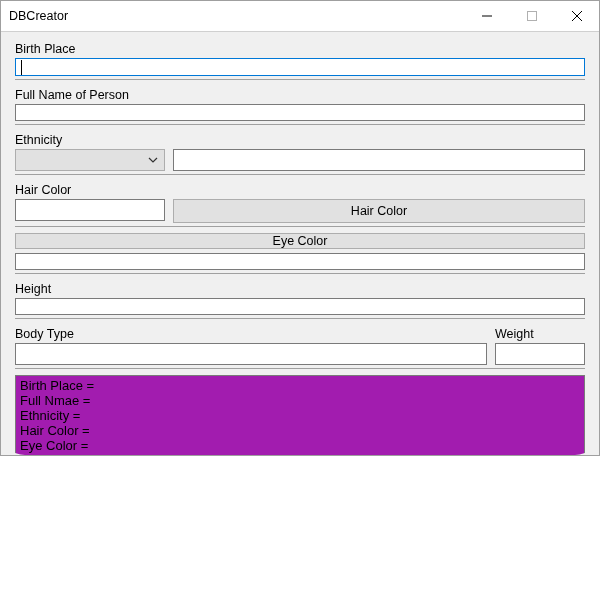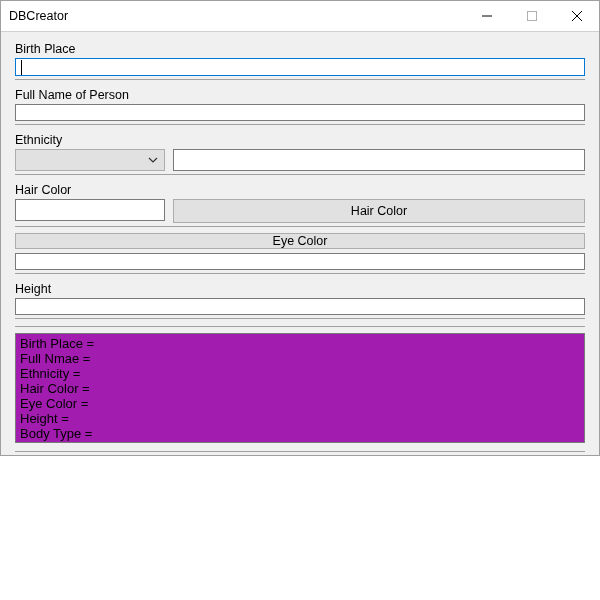--- a/index.html
+++ b/index.html
@@ -185,20 +185,30 @@
       <span>Eye Color</span>
     </div>
     <div style="height:6px"></div>
     <input class="text" type="text" value="" style="">
     <hr class="sep">
 
     <div class="label">Height</div>
     <input class="text" type="text" value="" style="">
     <hr class="sep">
 
+    <div class="row">
+      <div style="flex:1;display:flex;flex-direction:column;gap:2px">
+        <div class="label">Body Type</div>
+        <input class="text" type="text" value="" style="">
+      </div>
+      <div style="width:90px;display:flex;flex-direction:column;gap:2px">
+        <div class="label">Weight</div>
+        <input class="text" type="text" value="" style="">
+      </div>
+    </div>
     <hr class="sep">
 
     <div class="details-box">Birth Place = 
 Full Nmae = 
 Ethnicity = 
 Hair Color = 
 Eye Color = 
 Height = 
 Body Type = 
 Weight = </div>

